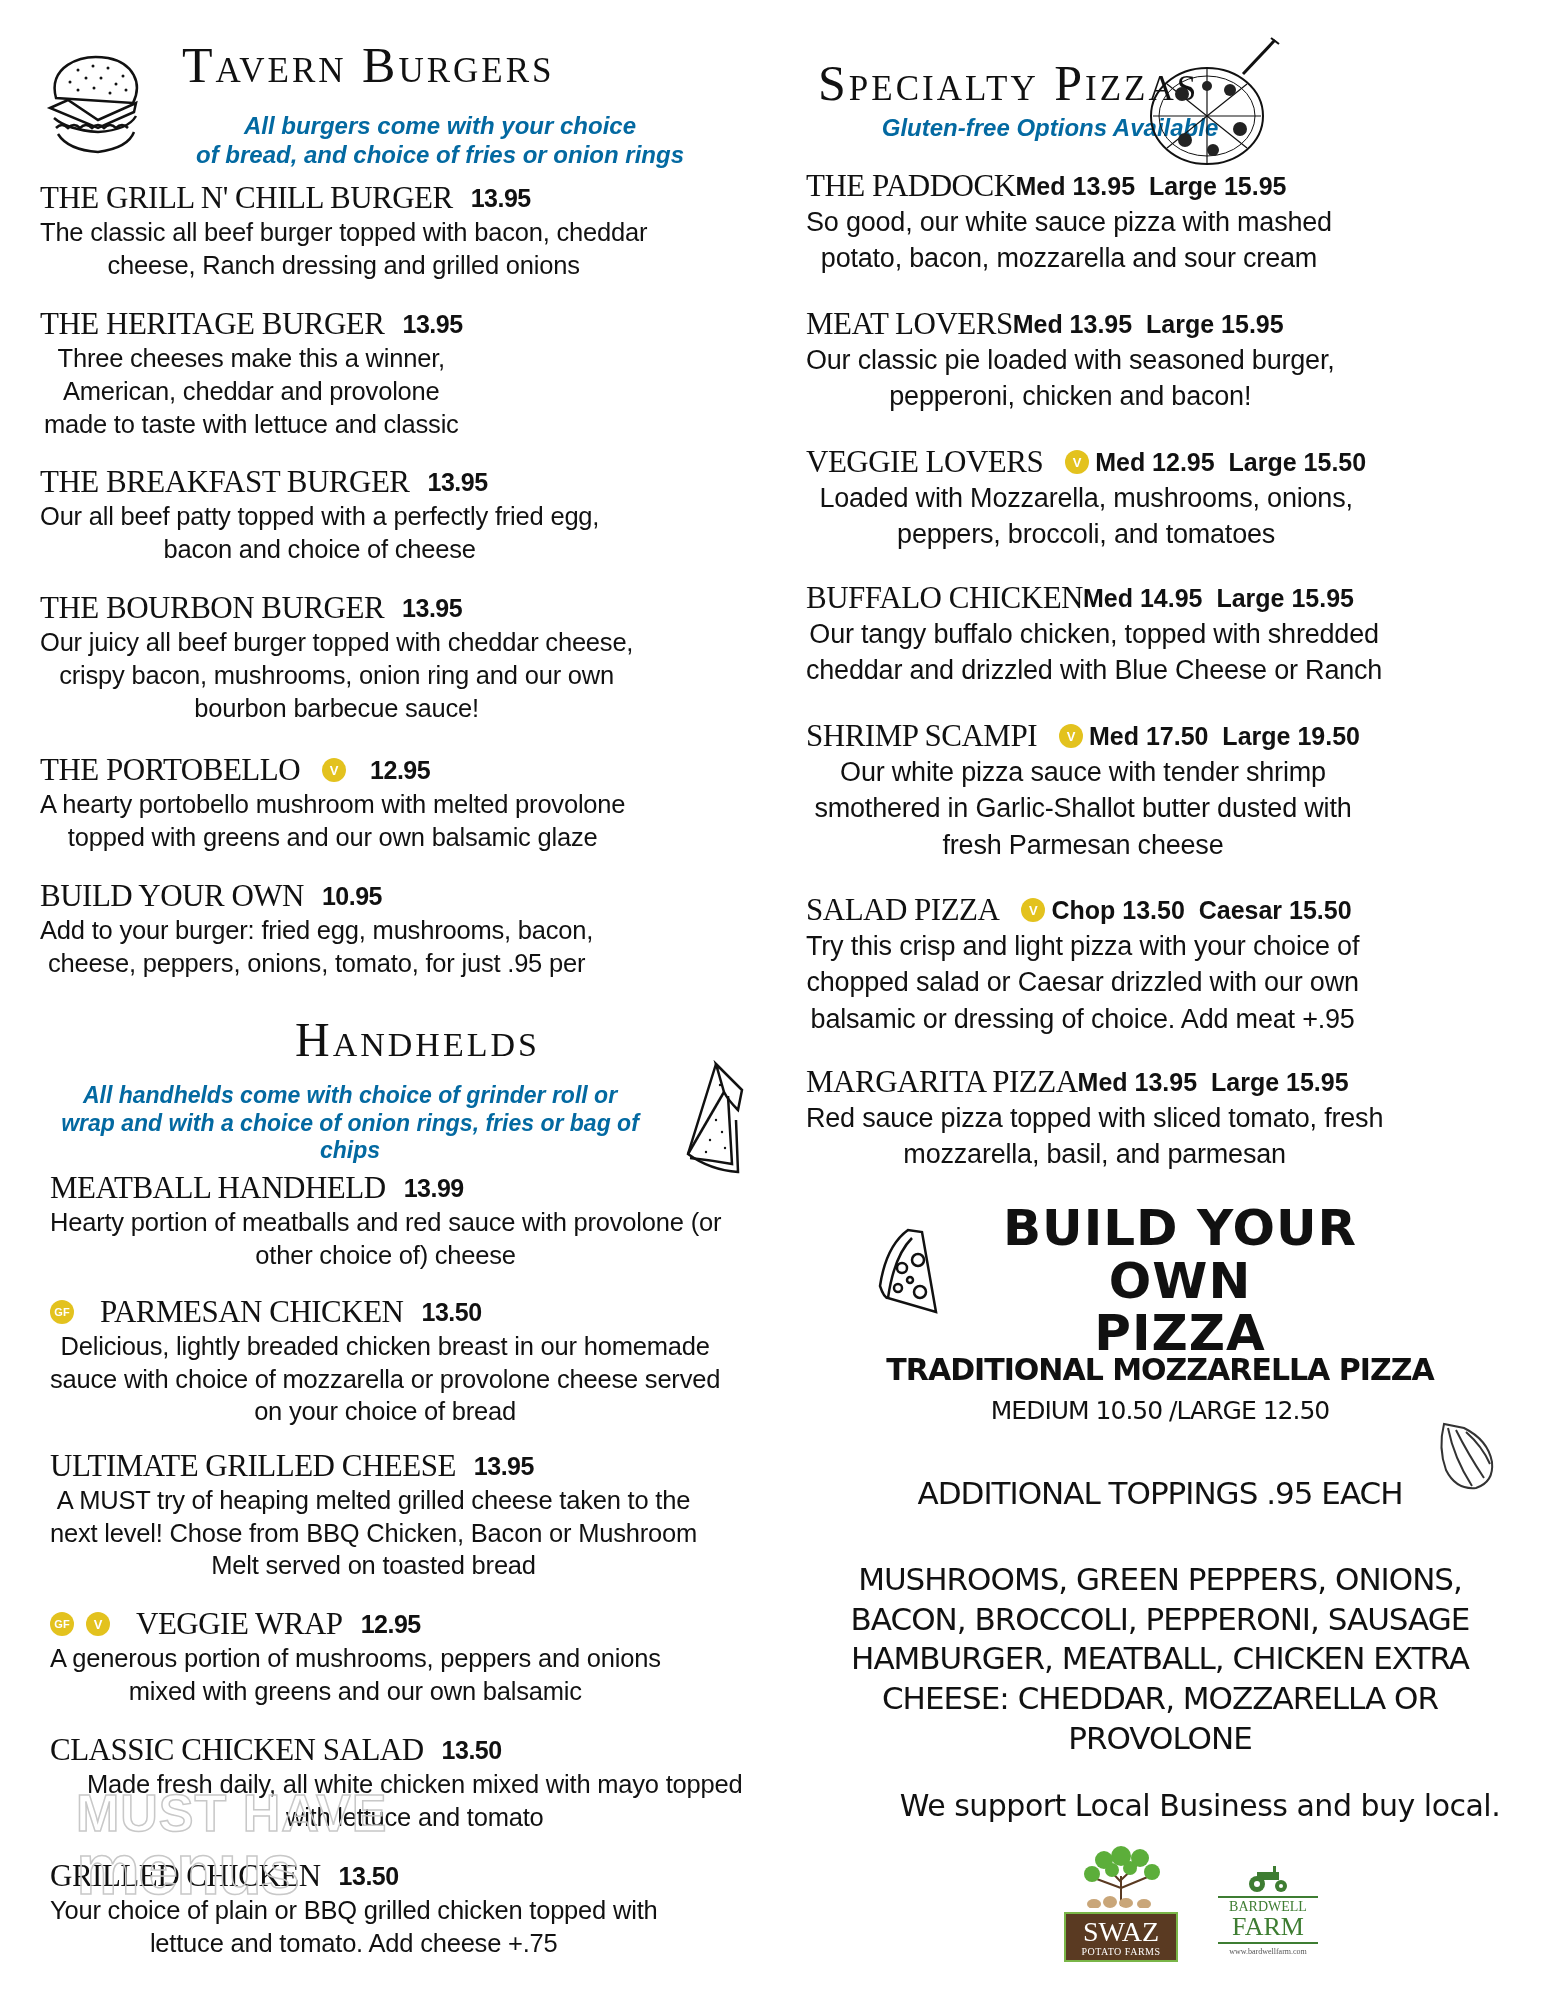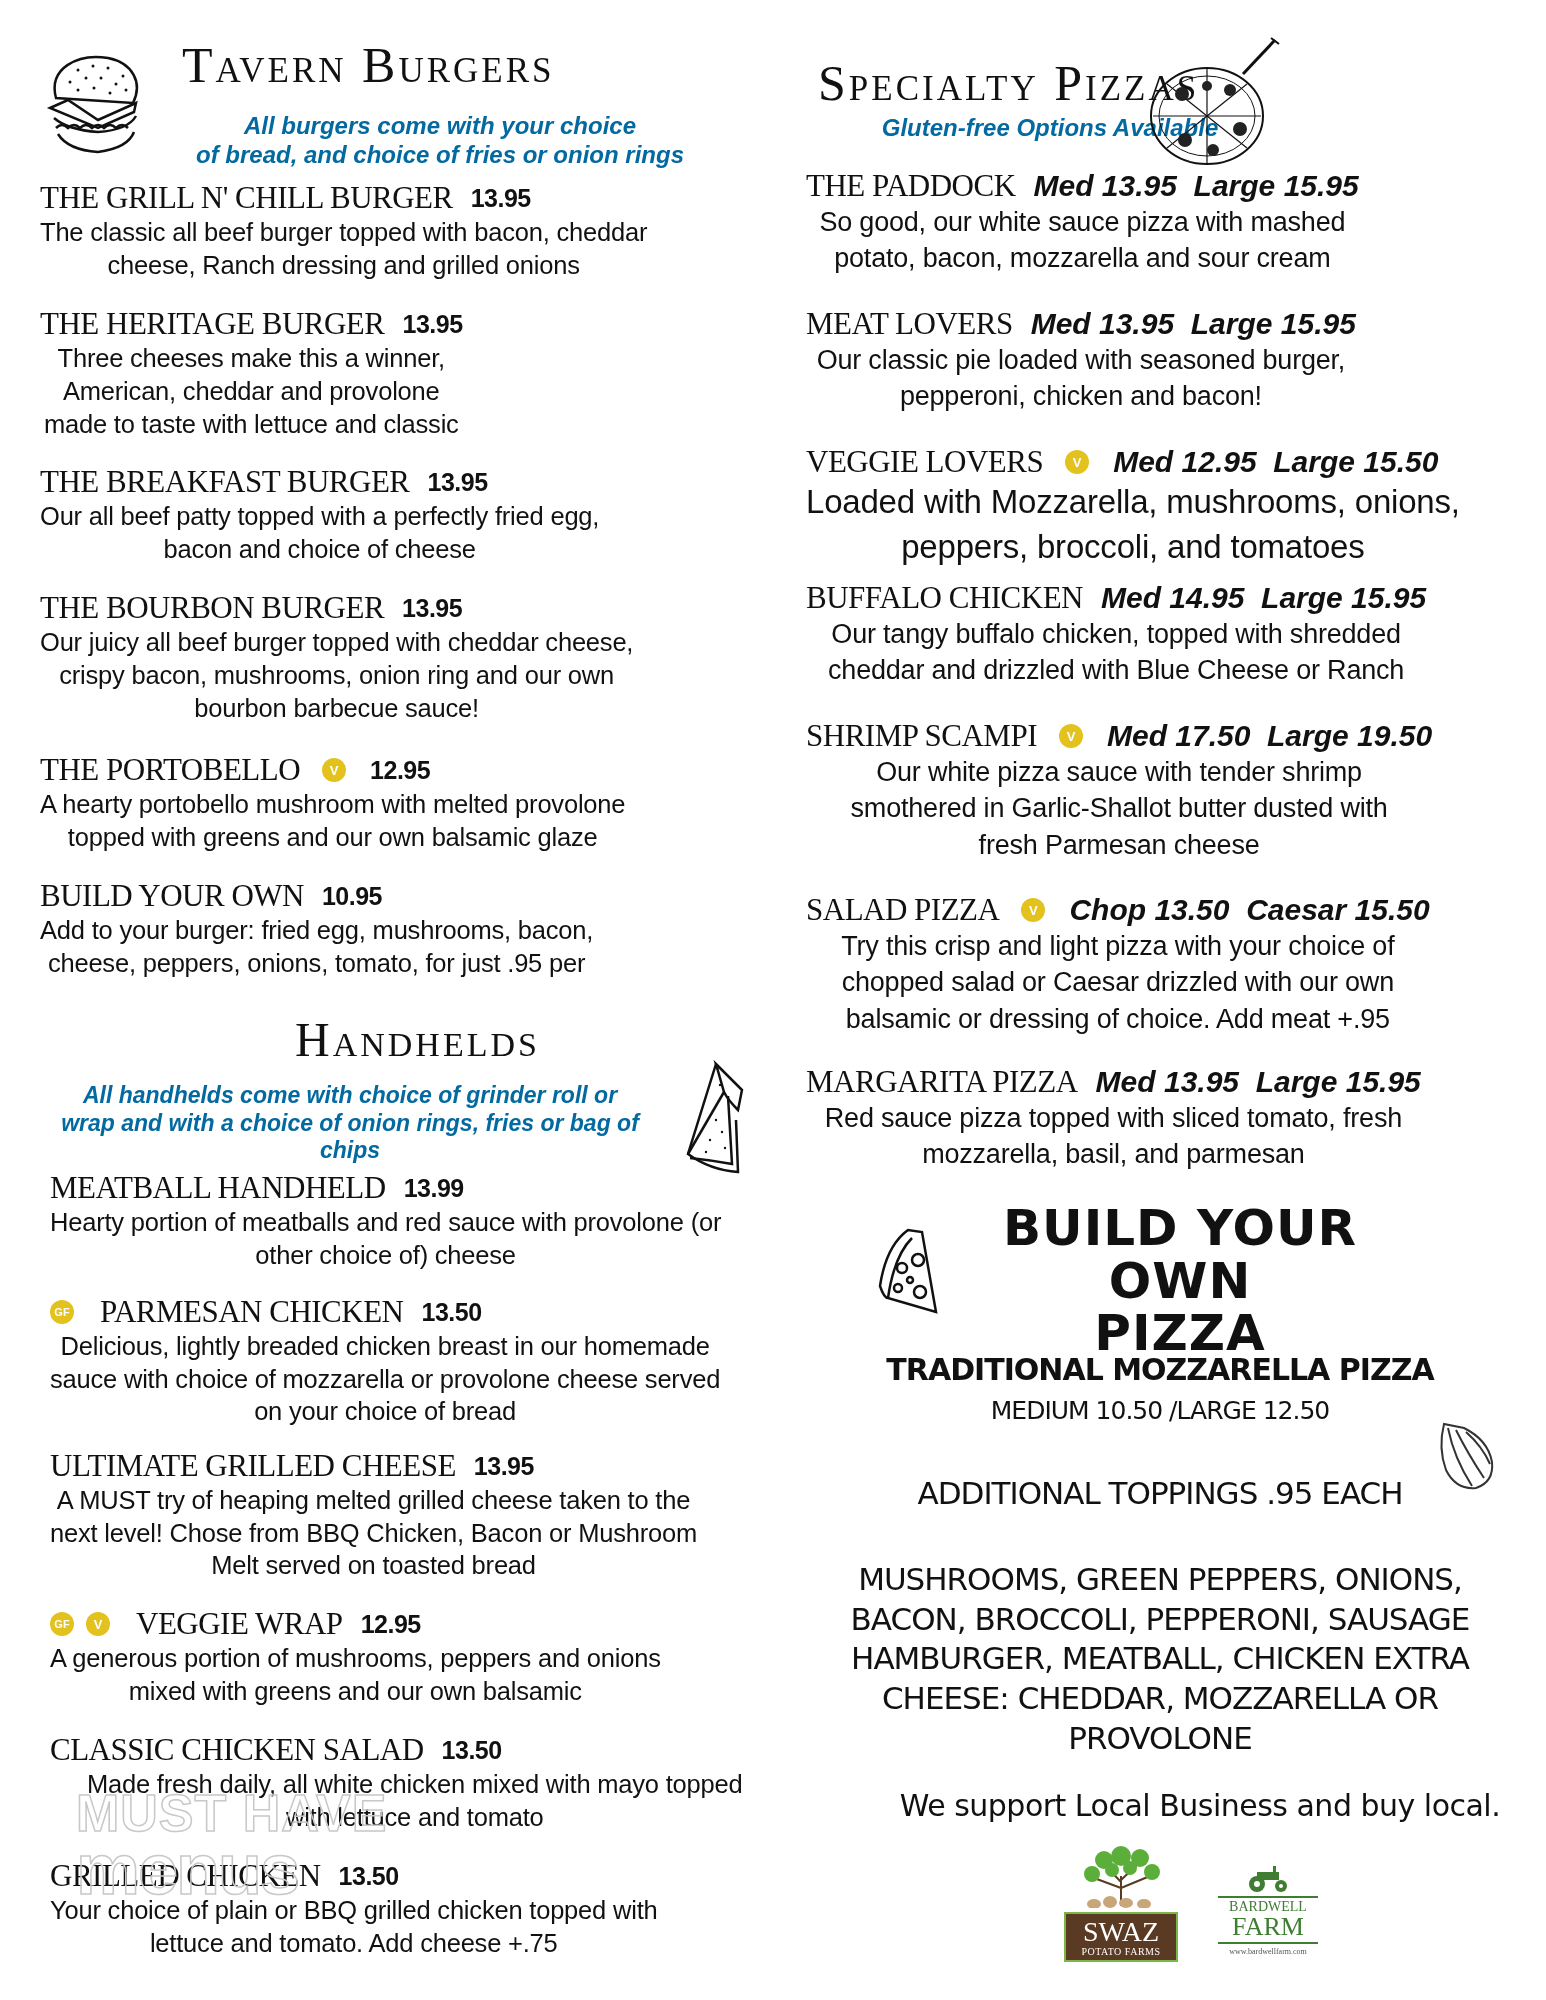--- a/index.html
+++ b/index.html
@@ -7,21 +7,21 @@
   .abs{position:absolute;}
   .section-title{font-family:"Liberation Serif",serif;font-variant:small-caps;letter-spacing:3px;font-weight:normal;margin:0;color:#111;}
   .subtitle{font-family:"Liberation Sans",sans-serif;font-style:italic;font-weight:bold;text-align:center;line-height:1.2;color:#0369a1;}
   .item{position:absolute;}
   .item-head{display:flex;align-items:center;white-space:nowrap;}
   .item-name{font-family:"Liberation Serif",serif;font-size:31px;letter-spacing:-0.5px;color:#111;}
   .item-price{font-family:"Liberation Sans",sans-serif;font-weight:bold;font-size:25px;margin-left:18px;color:#111;letter-spacing:-0.5px;}
   .item-desc{font-family:"Liberation Sans",sans-serif;font-size:25.5px;line-height:1.3;color:#111;letter-spacing:-0.2px;text-align:center;}
   .badge{display:inline-flex;align-items:center;justify-content:center;width:24px;height:24px;border-radius:50%;background:#e3c21e;color:#fff;font-size:13px;font-weight:bold;font-family:"Liberation Sans",sans-serif;margin:0 6px;}
   .badge.gf{font-size:11px;}
-  .pizza-price{font-family:"Liberation Sans",sans-serif;font-weight:bold;font-size:30px;margin-left:18px;white-space:pre;font-style:italic;}
+  .pizza-price{font-family:"Liberation Sans",sans-serif;font-weight:bold;font-size:25px;white-space:pre;}
   .stencil{font-family:"DejaVu Sans",sans-serif;font-weight:bold;text-align:center;letter-spacing:1px;}
   .hand{font-family:"DejaVu Sans",sans-serif;text-align:center;text-transform:uppercase;}
   .watermark{font-family:"Liberation Sans",sans-serif;color:transparent;-webkit-text-stroke:1.5px #c8c8c8;font-weight:bold;}
 </style>
 </head>
 <body>
 
 <div class="abs" style="left:38px;top:48px;width:120px;height:110px;">
   <svg width="120" height="110" viewBox="0 0 120 110" fill="none" stroke="#111" stroke-width="2.5">
     <path d="M18 50 C10 20 40 5 70 10 C95 15 105 35 95 55 Z"></path>
@@ -252,21 +252,21 @@
       <div>Our classic pie loaded with seasoned burger,</div>
       <div>pepperoni, chicken and bacon!</div>
     </div>
 </div>
 <div class="item" style="left:806px;top:444px;">
   <div class="item-head">
       <span class="item-name">VEGGIE LOVERS</span>
       <span class="badge" style="margin-left:22px;">V</span>
       <span class="pizza-price">Med 12.95  Large 15.50</span>
     </div>
-  <div class="item-desc" style="font-size:33px;line-height:1.35;">
+  <div class="item-desc" style="font-size:27px;line-height:1.35;">
       <div>Loaded with Mozzarella, mushrooms, onions,</div>
       <div>peppers, broccoli, and tomatoes</div>
     </div>
 </div>
 <div class="item" style="left:806px;top:580px;">
   <div class="item-head">
       <span class="item-name">BUFFALO CHICKEN</span>
       <span class="pizza-price">Med 14.95  Large 15.95</span>
     </div>
   <div class="item-desc" style="font-size:27px;line-height:1.35;">

